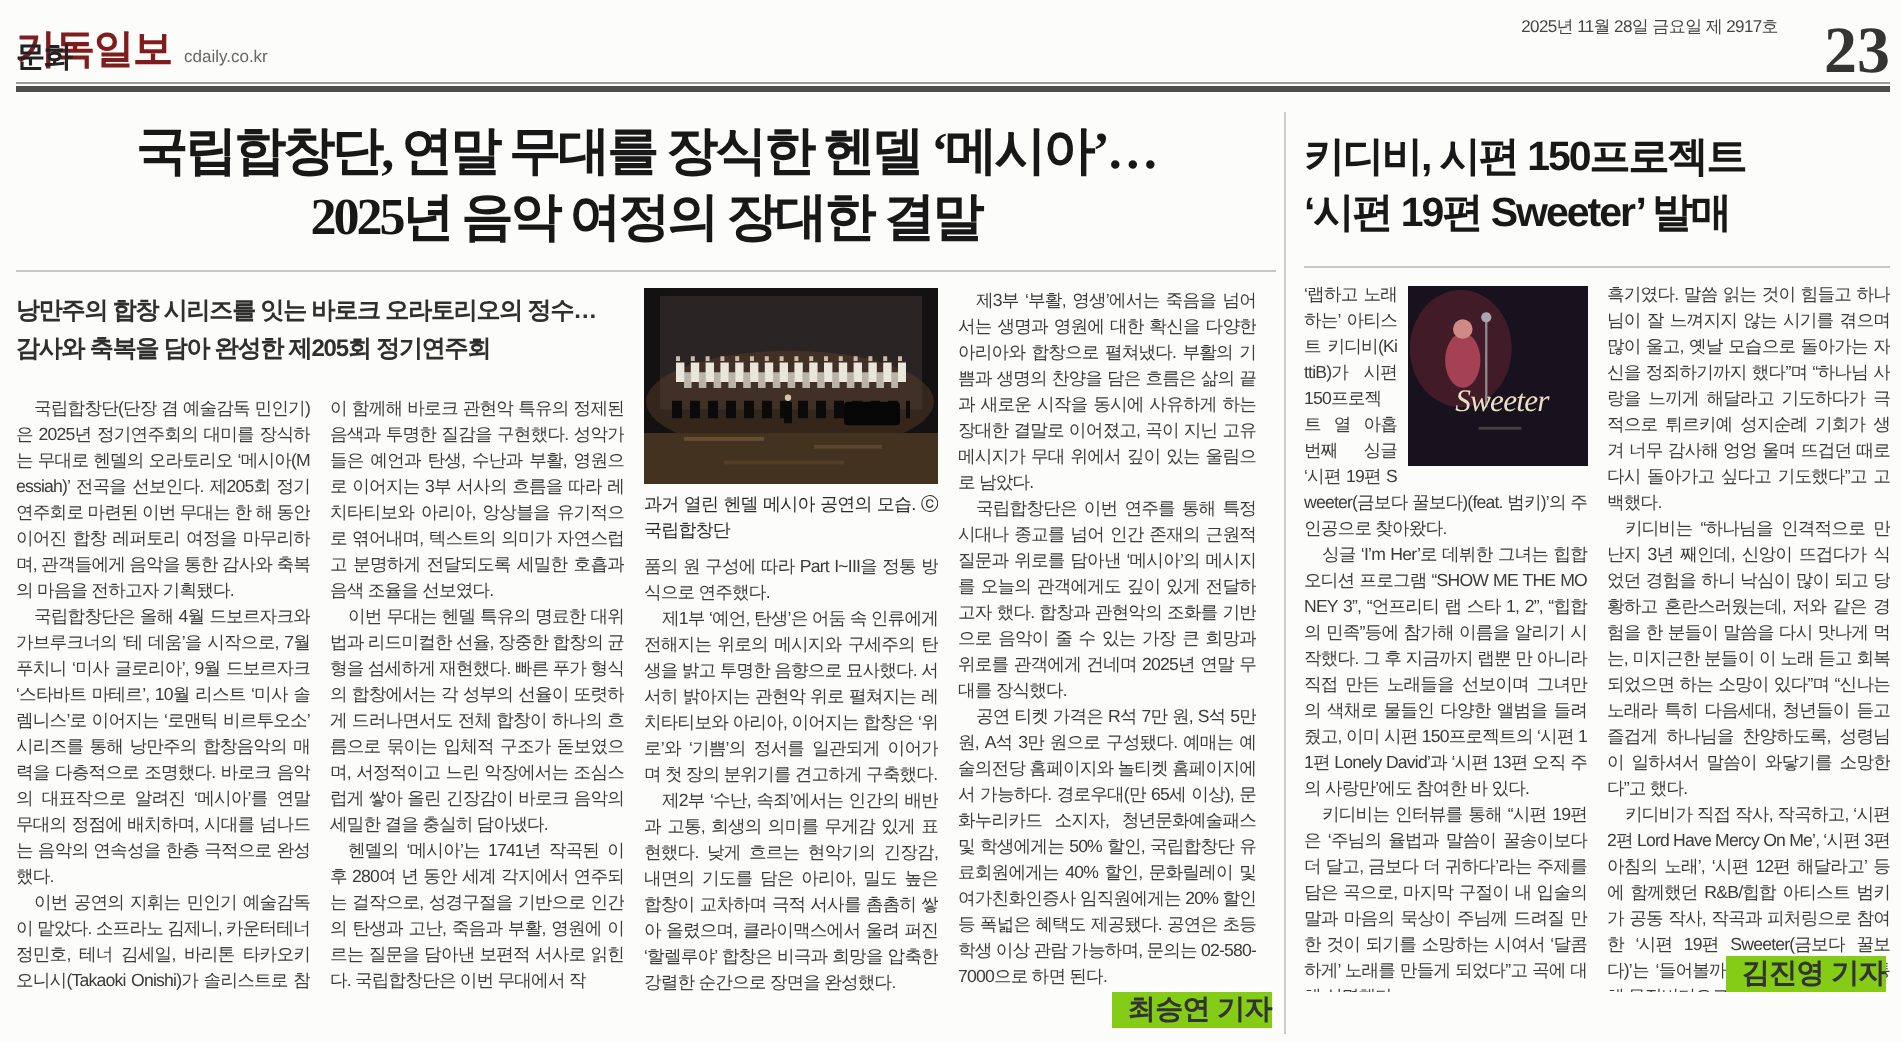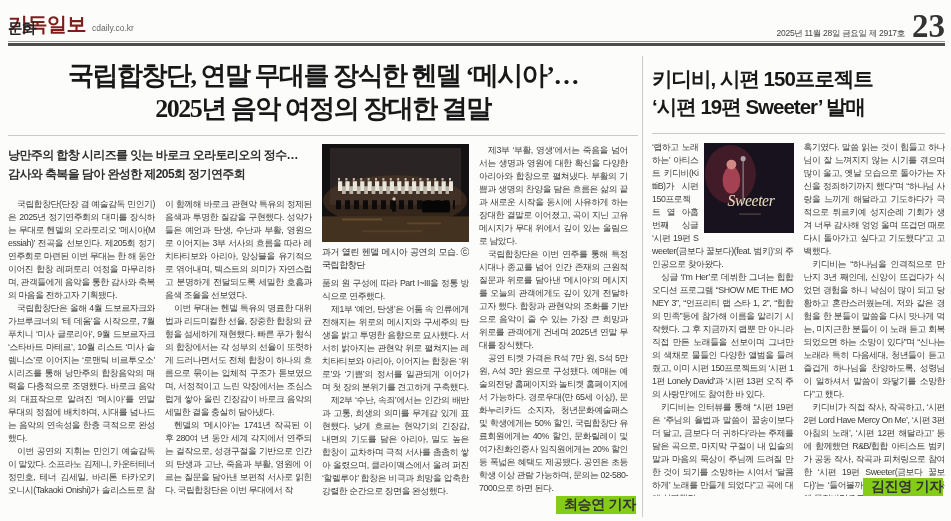--- a/index.html
+++ b/index.html
@@ -12,23 +12,23 @@
   .page { position:relative; width:951px; height:521px; background:#fcfcfa; overflow:hidden; }
 
   
   .header { position:absolute; left:8px; right:6px; top:10px; height:30px; }
   .mast { position:absolute; left:0; bottom:2px; display:flex; align-items:baseline; gap:6px; }
   .mast-title { font-size:20px; font-weight:700; color:#7f1d1d; letter-spacing:-0.5px; }
   .mast-url { font-size:8.5px; color:#666; }
   .section-name { position:absolute; left:0; right:0; bottom:2px; text-align:left;
     font-size:14.5px; font-weight:700; color:#222; letter-spacing:-0.5px; }
   .header-right { position:absolute; right:0; bottom:0; display:flex; align-items:flex-end; gap:7px; }
-  .date-issue { font-size:8.5px; color:#444; padding-bottom:0; letter-spacing:-0.3px; }
+  .date-issue { font-size:8.5px; color:#444; padding-bottom:20px; letter-spacing:-0.3px; }
   .page-no { font-size:33px; line-height:28px; font-weight:700; color:#343434;
-    font-family:"Liberation Serif","DejaVu Serif",serif; }
+    font-family:"Liberation Serif","DejaVu Serif",serif;margin-left:16px; }
   .header-rule { position:absolute; left:8px; right:6px; top:41px; height:5px;
     border-top:1px solid #9a9a9a; padding-top:1px; background:#4d4d4d; background-clip:content-box; }
 
   .vsep { position:absolute; left:642px; top:56px; bottom:4px; width:1px; background:#cccccc; }
 
   
   .btxt { font-size:8.8px; line-height:13px; letter-spacing:-0.4px;
     text-align:justify; color:#3b3b3b; word-break:break-all; }
   .btxt p { margin:0; }
   .btxt p.ind { text-indent:9px; }

